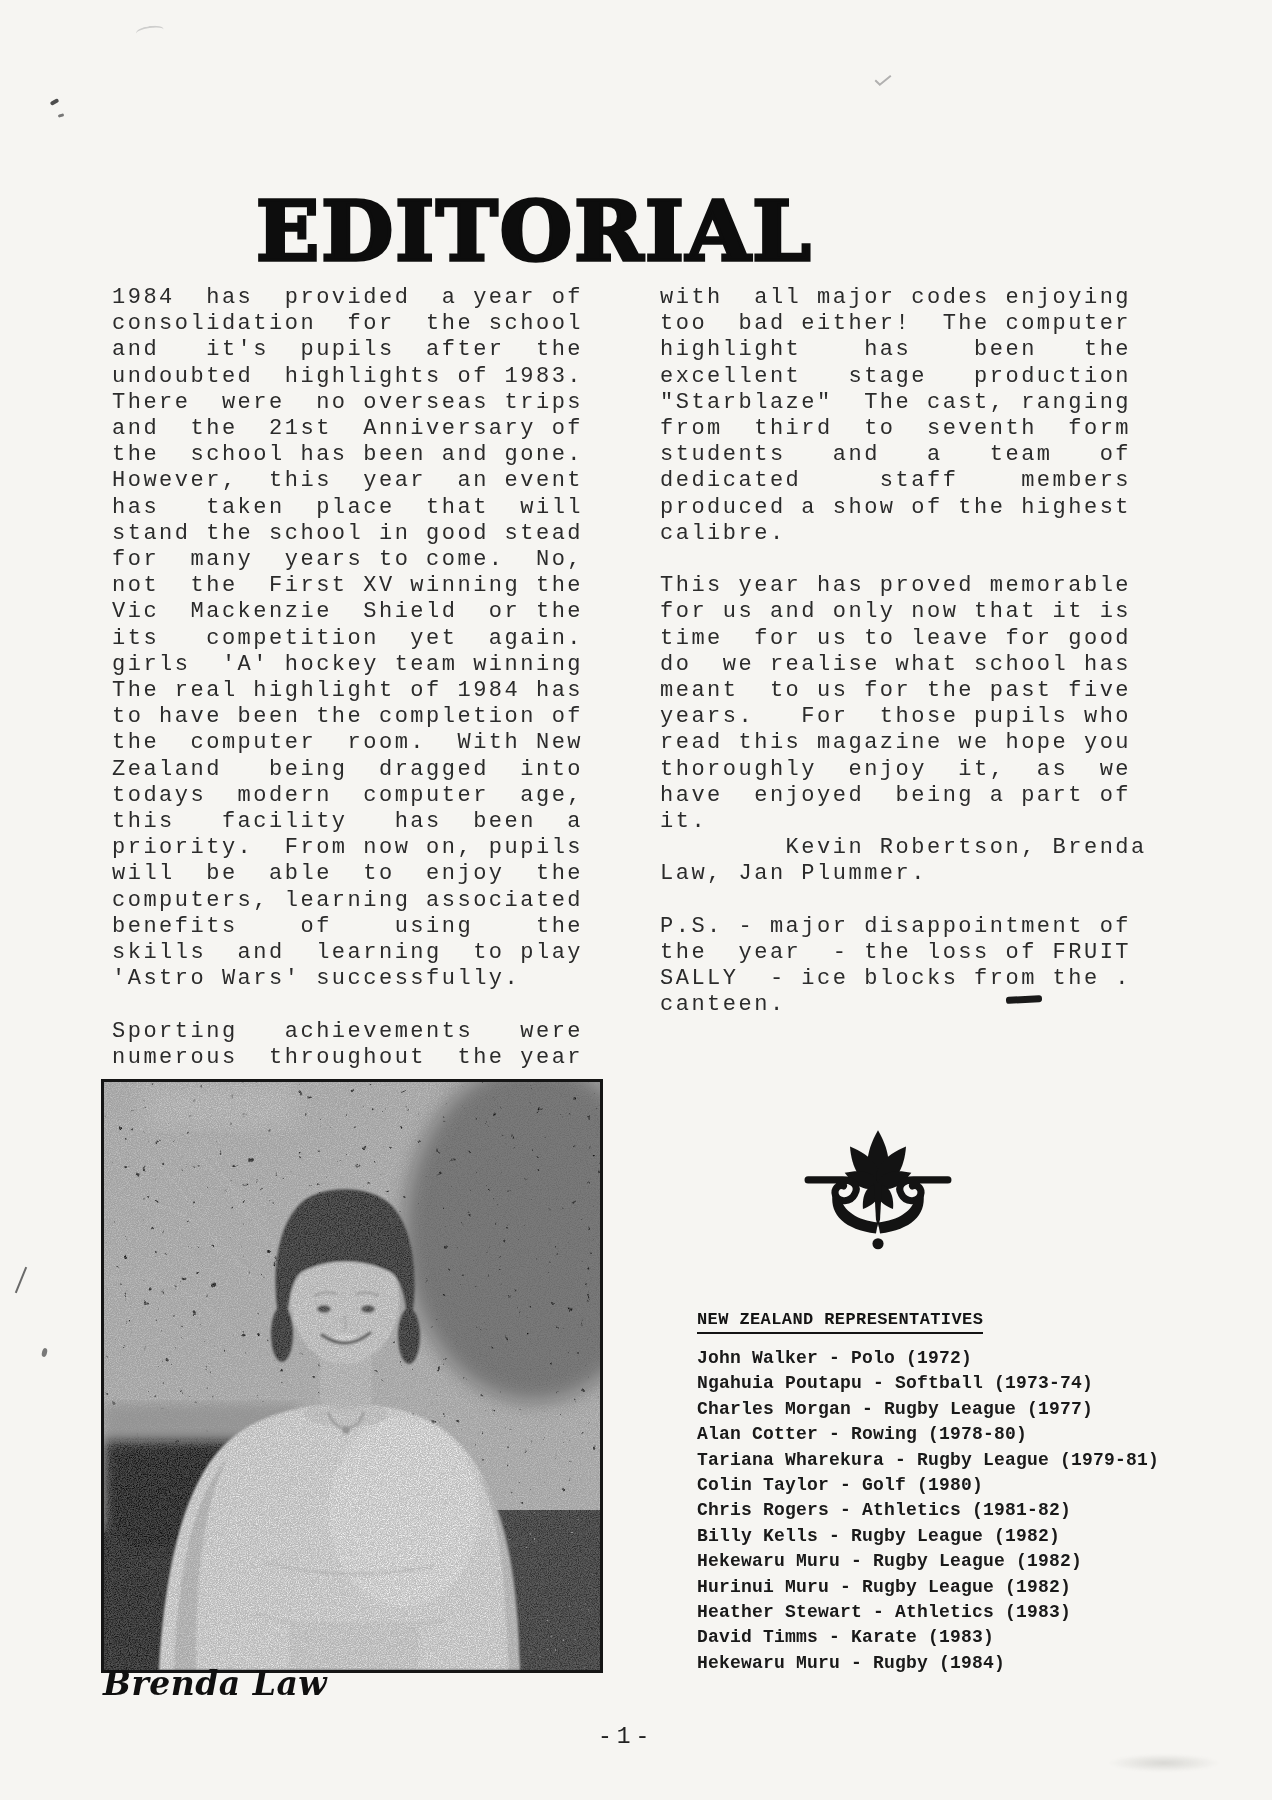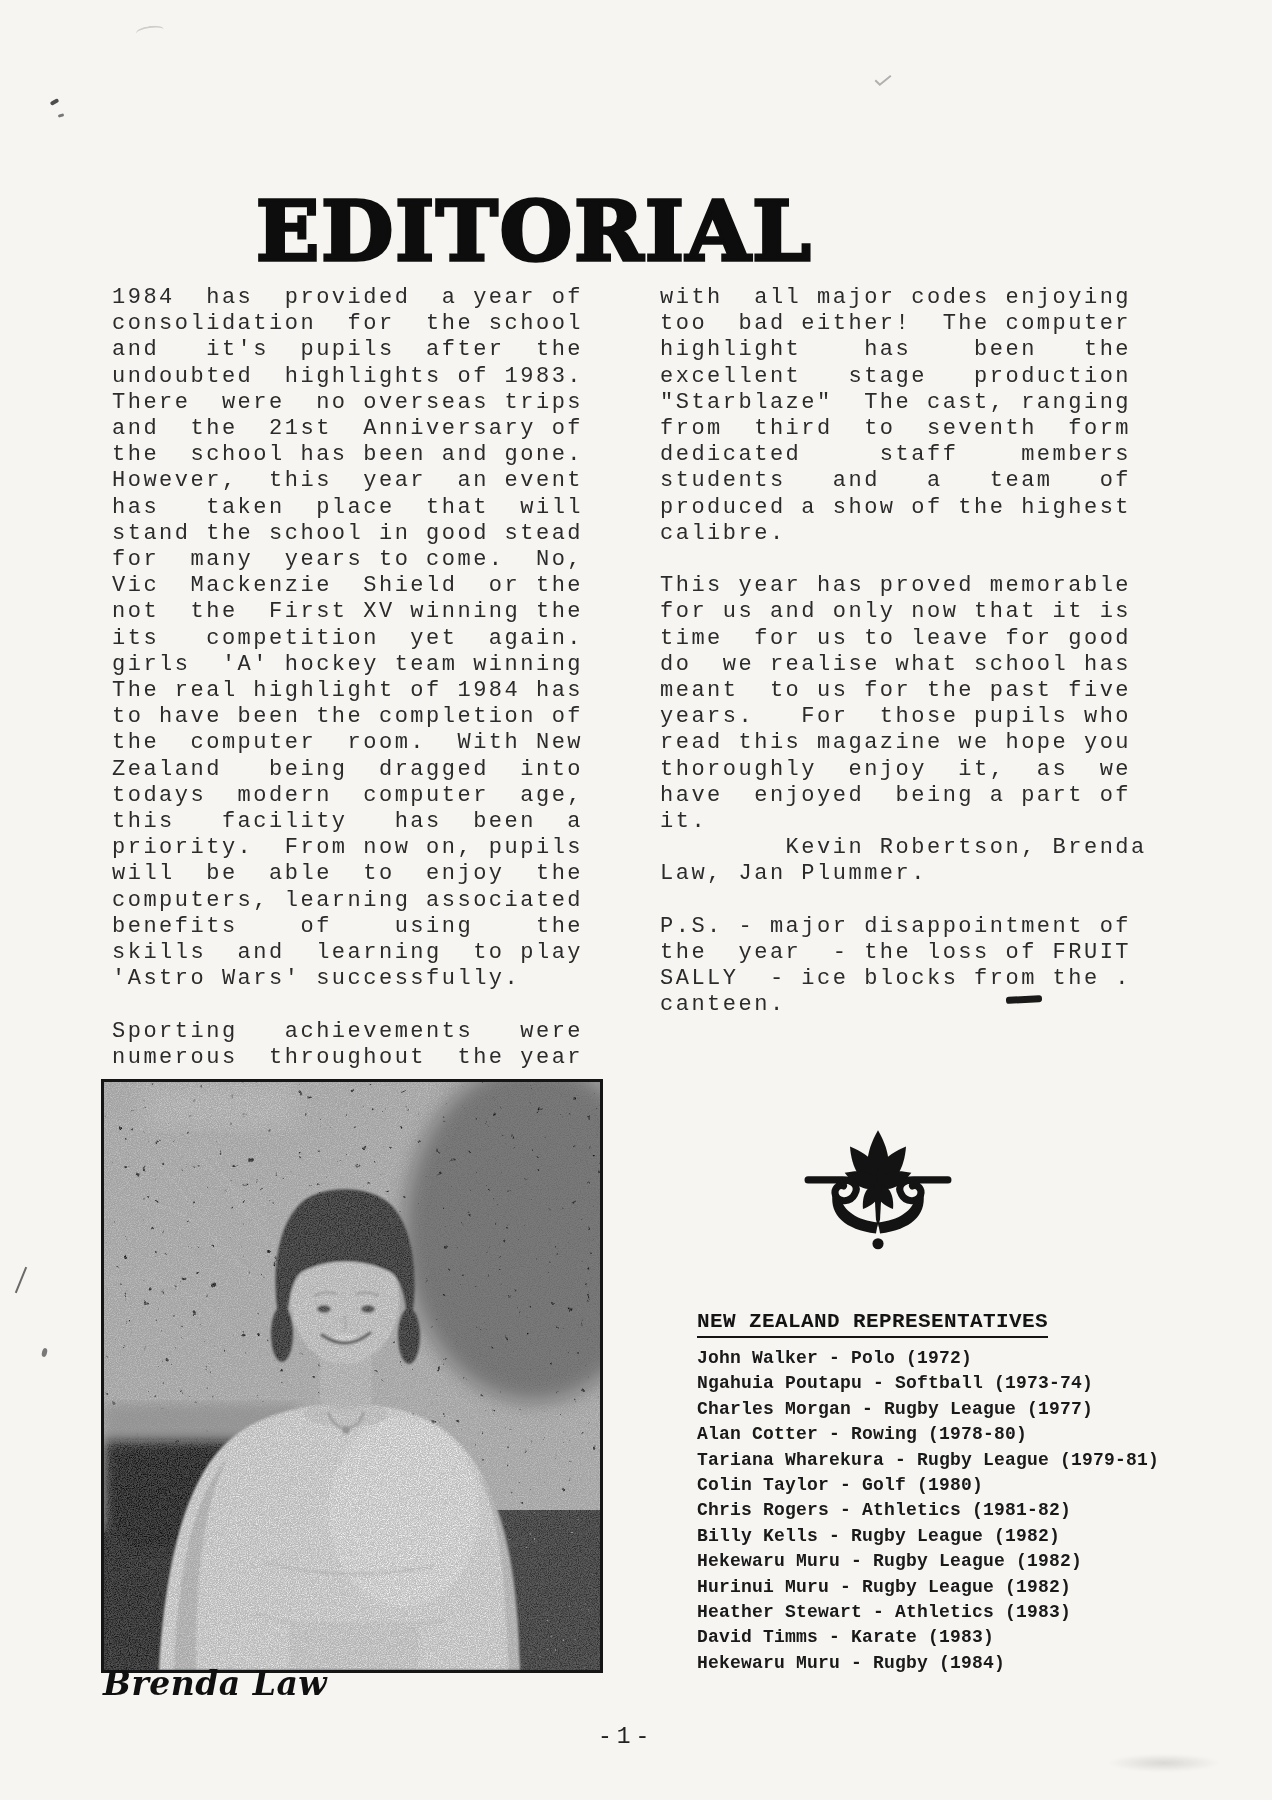--- a/index.html
+++ b/index.html
@@ -38,21 +38,21 @@
     font-size:33px;color:#101010;letter-spacing:0.5px;
   }
 
   
   .ornament{position:absolute;left:802px;top:1122px;width:152px;height:132px;}
 
   
   .reps-heading{
     position:absolute;left:697px;top:1310px;
     font-family:"Liberation Mono",monospace;font-weight:bold;
-    font-size:21px;color:#141414;letter-spacing:0.4px;
+    font-size:17px;color:#141414;letter-spacing:0.4px;
     border-bottom:2.5px solid #141414;padding-bottom:3px;white-space:pre;
   }
   .reps-list{
     position:absolute;left:697px;top:1346px;margin:0;padding:0;list-style:none;
   }
   .reps-item{
     font-family:"Liberation Mono",monospace;font-weight:bold;
     font-size:18px;line-height:25.4px;letter-spacing:0.2px;
     color:#191919;white-space:pre;
   }
@@ -87,22 +87,22 @@
       <div class="tline">consolidation  for  the school</div>
       <div class="tline">and   it's  pupils  after  the</div>
       <div class="tline">undoubted  highlights of 1983.</div>
       <div class="tline">There  were  no overseas trips</div>
       <div class="tline">and  the  21st  Anniversary of</div>
       <div class="tline">the  school has been and gone.</div>
       <div class="tline">However,  this  year  an event</div>
       <div class="tline">has   taken  place  that  will</div>
       <div class="tline">stand the school in good stead</div>
       <div class="tline">for  many  years to come.  No,</div>
+      <div class="tline">not  the  First XV winning the</div>
       <div class="tline">Vic  Mackenzie  Shield  or the</div>
-      <div class="tline">not  the  First XV winning the</div>
       <div class="tline">its   competition  yet  again.</div>
       <div class="tline">girls  'A' hockey team winning</div>
       <div class="tline">The real highlight of 1984 has</div>
       <div class="tline">to have been the completion of</div>
       <div class="tline">the  computer  room.  With New</div>
       <div class="tline">Zealand   being  dragged  into</div>
       <div class="tline">todays  modern  computer  age,</div>
       <div class="tline">this   facility   has  been  a</div>
       <div class="tline">priority.  From now on, pupils</div>
       <div class="tline">will  be  able  to  enjoy  the</div>
@@ -114,22 +114,22 @@
       <div class="tline">Sporting   achievements   were</div>
       <div class="tline">numerous  throughout  the year</div>
     </div>
   <div class="col col-right">
       <div class="tline">with  all major codes enjoying</div>
       <div class="tline">too  bad either!  The computer</div>
       <div class="tline">highlight    has    been   the</div>
       <div class="tline">excellent   stage   production</div>
       <div class="tline">"Starblaze"  The cast, ranging</div>
       <div class="tline">from  third  to  seventh  form</div>
+      <div class="tline">students   and   a   team   of</div>
       <div class="tline">dedicated     staff    members</div>
-      <div class="tline">students   and   a   team   of</div>
       <div class="tline">produced a show of the highest</div>
       <div class="tline">calibre.</div>
       <div class="tline">&nbsp;</div>
       <div class="tline">This year has proved memorable</div>
       <div class="tline">for us and only now that it is</div>
       <div class="tline">time  for us to leave for good</div>
       <div class="tline">do  we realise what school has</div>
       <div class="tline">meant  to us for the past five</div>
       <div class="tline">years.   For  those pupils who</div>
       <div class="tline">read this magazine we hope you</div>

